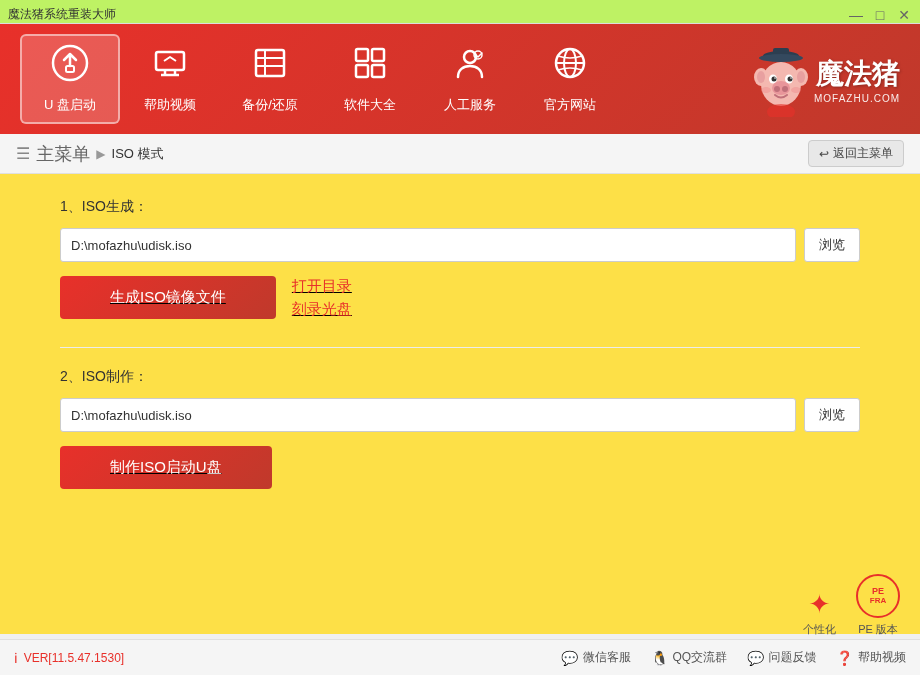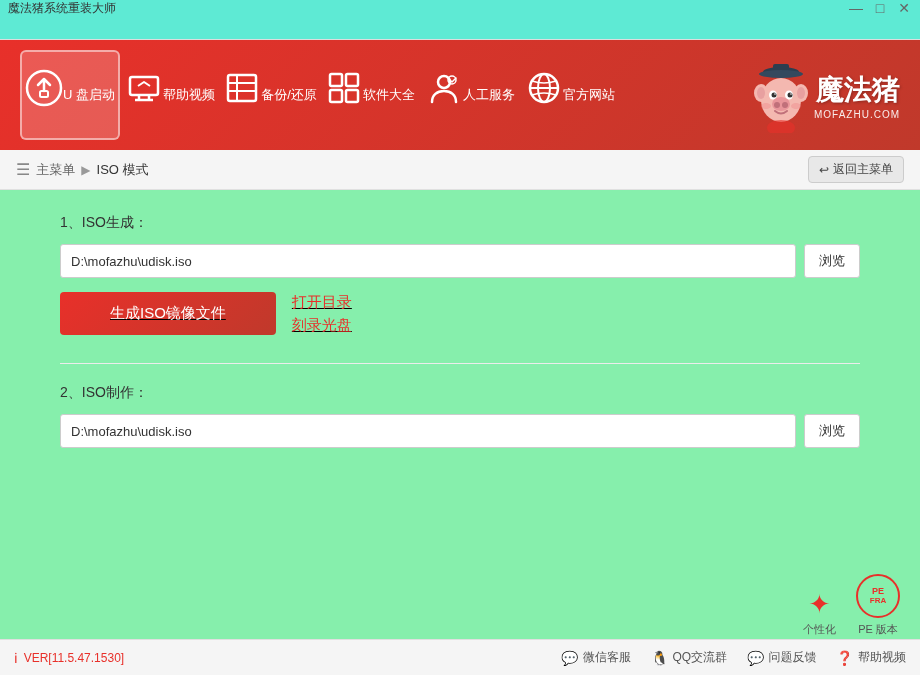--- a/index.html
+++ b/index.html
@@ -7,24 +7,24 @@
       width: 920px;
       height: 675px;
       font-family: 'Microsoft YaHei', SimHei, sans-serif;
       background: #f0f0f0;
       overflow: hidden;
       position: relative;
     }
 
     
     .title-bar {
-      background: #5eead4;
-      height: 40px;
-      display: flex;
-      align-items: flex-start;
+      background: #bef264;
+      height: 24px;
+      display: flex;
+      align-items: flex-end;
       justify-content: space-between;
       padding: 0 8px;
       border-bottom: 1px solid #ddd;
     }
     .title-bar-title {
       font-size: 12px;
       color: #333;
     }
     .title-bar-controls {
       display: flex;
@@ -50,20 +50,21 @@
       padding: 0 20px;
       position: relative;
     }
     .nav-items {
       display: flex;
       gap: 0px;
       flex: 1;
     }
     .nav-item {
       display: flex;
+      flex-direction: column;
       align-items: center;
       justify-content: center;
       width: 100px;
       height: 90px;
       cursor: pointer;
       border-radius: 6px;
       color: white;
       transition: background 0.2s;
     }
     .nav-item.active {
@@ -122,21 +123,21 @@
     .breadcrumb-left {
       display: flex;
       align-items: center;
       gap: 6px;
     }
     .breadcrumb-icon {
       color: #888;
       font-size: 16px;
     }
     .breadcrumb-text {
-      font-size: 13px;
+      font-size: 18px;
       color: #666;
     }
     .breadcrumb-arrow {
       color: #999;
       font-size: 12px;
     }
     .breadcrumb-current {
       font-size: 13px;
       color: #333;
       font-weight: 500;
@@ -149,21 +150,21 @@
       border: 1px solid #ccc;
       border-radius: 4px;
       padding: 4px 10px;
       cursor: pointer;
       font-size: 12px;
       color: #444;
     }
 
     
     .main-content {
-      background: #86efac;
+      background: #fde047;
       padding: 24px 60px;
       min-height: 460px;
     }
 
     
     .section {
       margin-bottom: 28px;
     }
     .section-title {
       font-size: 14px;
@@ -489,20 +490,23 @@
   </div>
 
   <div class="divider"></div>
 
   <div class="section">
     <div class="section-title">2、ISO制作：</div>
     <div class="input-row">
       <input class="file-input" type="text" value="D:\mofazhu\udisk.iso" style="">
       <button class="browse-btn">浏览</button>
     </div>
+    <div class="action-row">
+      <button class="action-btn">制作ISO启动U盘</button>
+    </div>
   </div>
 </div>
 
 <div class="bottom-right-actions">
   <div class="bottom-action-item">
     <span class="bottom-action-icon">✦</span>
     <span class="bottom-action-label">个性化</span>
   </div>
   <div class="bottom-action-item">
     <div class="pe-badge">

